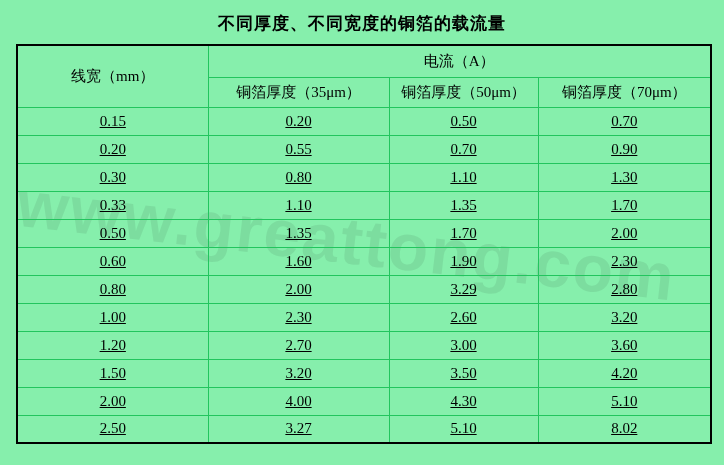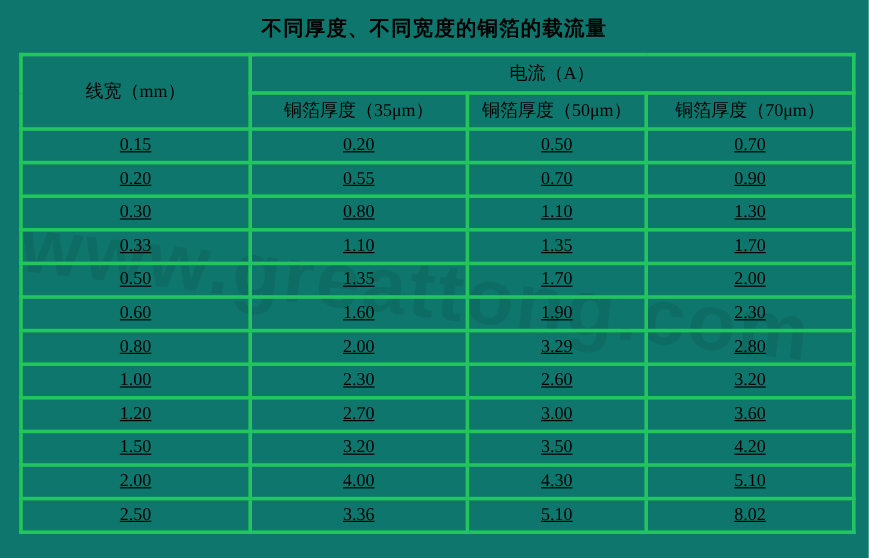--- a/index.html
+++ b/index.html
@@ -1,21 +1,21 @@
 <!DOCTYPE html>
 <html><head>
 <meta charset="utf-8">
 <style>
   html, body { margin: 0; padding: 0; }
   body { background: #ffffff; }
   .page {
     position: relative;
     width: 724px;
     height: 465px;
-    background: #0f766e;
+    background: #86efac;
     overflow: hidden;
     font-family: "Liberation Serif", "DejaVu Serif", serif;
     color: #000000;
   }
   .page-title {
     position: absolute;
     top: 12px;
     left: 0;
     width: 100%;
     text-align: center;
@@ -43,21 +43,21 @@
     position: absolute;
     left: 16px;
     top: 44px;
     z-index: 1;
     width: 694px;
     border-collapse: collapse;
     table-layout: fixed;
     background: transparent;
   }
   table.data-table, table.data-table th, table.data-table td {
-    border: 3px solid #22c55e;
+    border: 1px solid #22c55e;
   }
   table.data-table { border: 2px solid #000000; }
   table.data-table th, table.data-table td {
     text-align: center;
     vertical-align: middle;
     font-size: 15px;
     font-weight: normal;
     padding: 0;
     background: transparent;
   }
@@ -154,19 +154,19 @@
         <td>4.20</td>
       </tr>
       <tr class="data-row">
         <td>2.00</td>
         <td>4.00</td>
         <td>4.30</td>
         <td>5.10</td>
       </tr>
       <tr class="data-row">
         <td>2.50</td>
-        <td>3.36</td>
+        <td>3.27</td>
         <td>5.10</td>
         <td>8.02</td>
       </tr>
     </tbody>
   </table>
 </div>
 
 </body></html>

